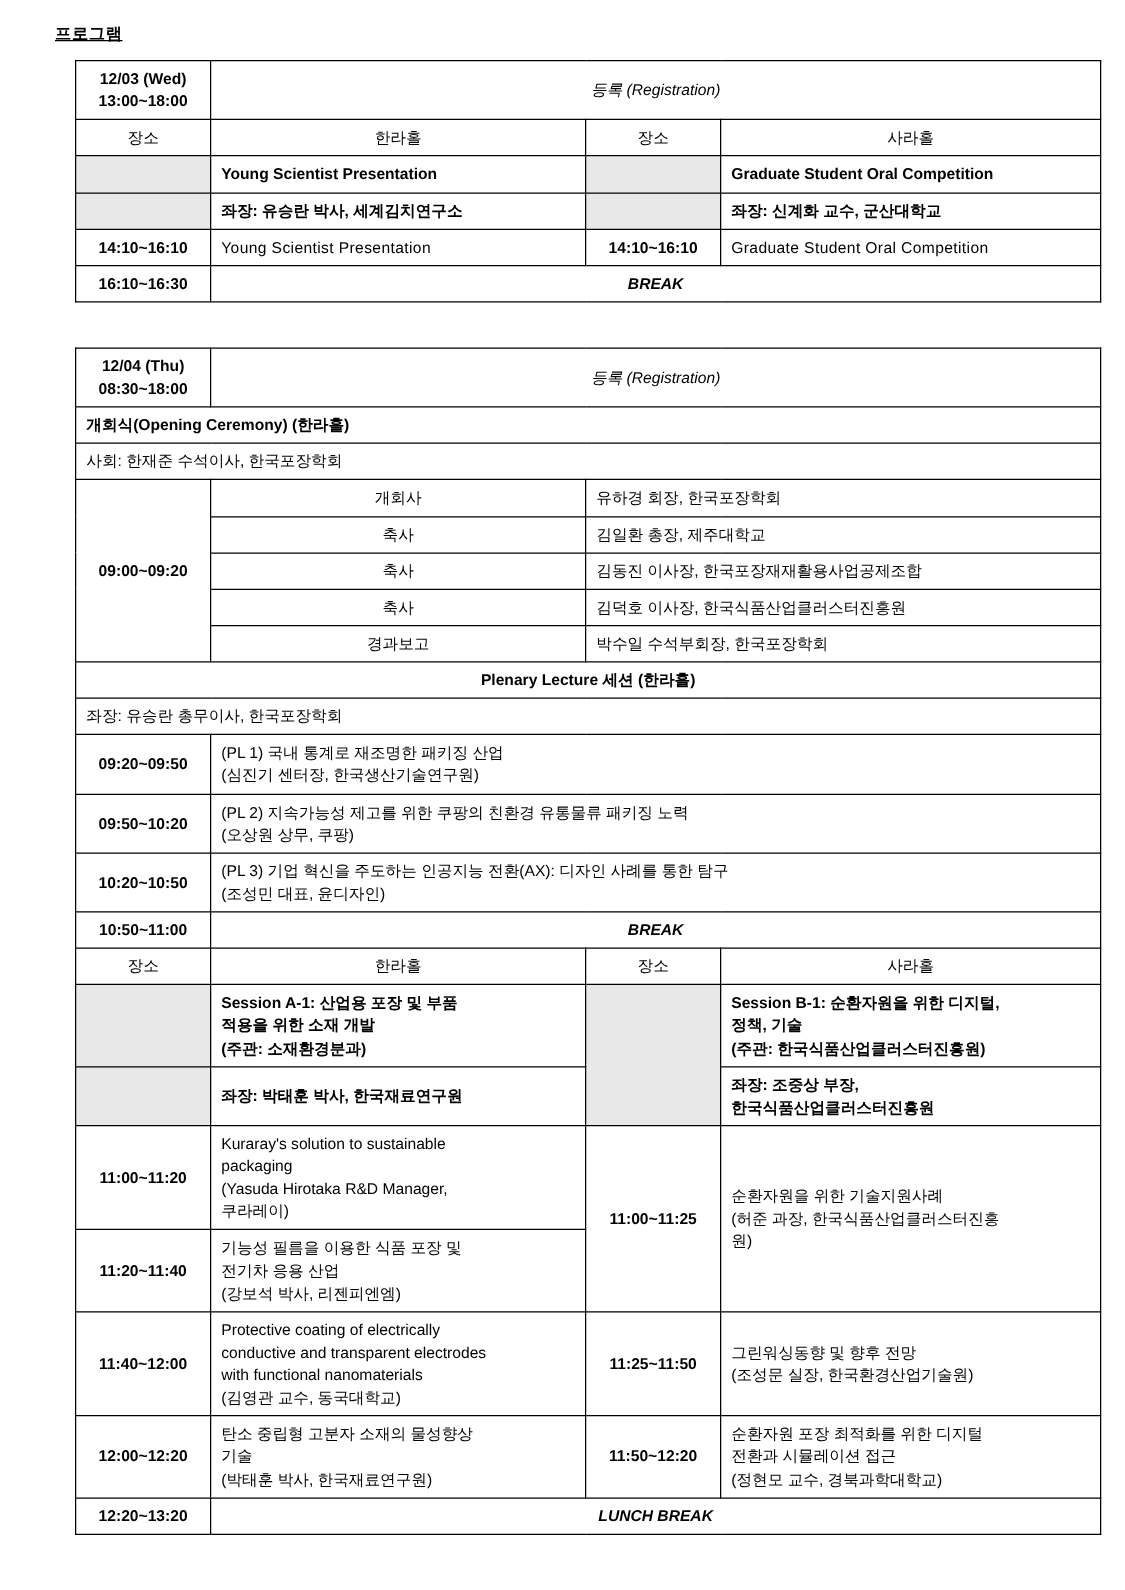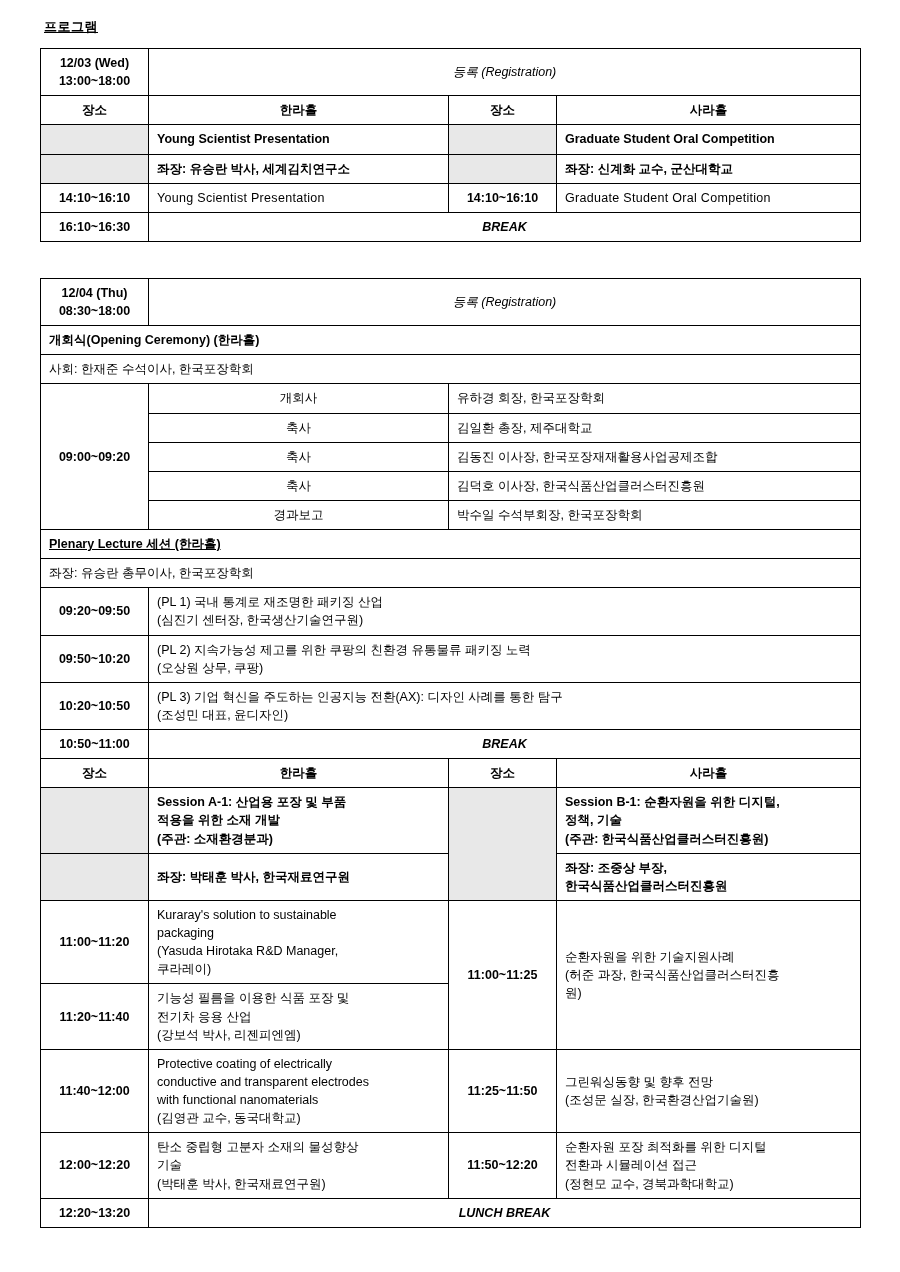--- a/index.html
+++ b/index.html
@@ -23,20 +23,21 @@
     font-weight: bold;
     text-decoration: underline;
     margin: 0 0 12px 4px;
     letter-spacing: 0.5px;
   }
   table.prog {
     border-collapse: collapse;
     width: 820px;
     table-layout: fixed;
     margin-bottom: 36px;
+    margin-left: 20px;
   }
   table.prog td {
     border: 1px solid #000000;
     padding: 5px 8px;
     font-size: 12.5px;
     vertical-align: middle;
     line-height: 1.45;
   }
   .c-time {
     text-align: center;
@@ -53,21 +54,21 @@
   .c-mid {
     text-align: center;
     font-size: 13px;
     font-style: italic;
   }
   .big {
     font-size: 13.5px;
   }
   .hall-head {
     text-align: center;
-    font-weight: bold;
+    font-weight: normal;
     font-size: 13px;
   }
   .sess-title {
     font-weight: bold;
     font-size: 13px;
     white-space: pre-line;
     line-height: 1.5;
   }
   .chair {
     font-weight: bold;
@@ -91,24 +92,23 @@
     text-align: left;
     font-weight: bold;
     font-size: 13.5px;
   }
   .host-right {
     text-align: left;
     font-size: 12.5px;
     padding-right: 6px;
   }
   .plen-head {
-    text-align: left;
+    text-align: center;
     font-weight: bold;
     font-size: 13.5px;
-    text-decoration: underline;
   }
   .empty {
     background: #e8e8e8;
   }
 </style>
 </head>
 <body>
 
 <div class="page">
 

